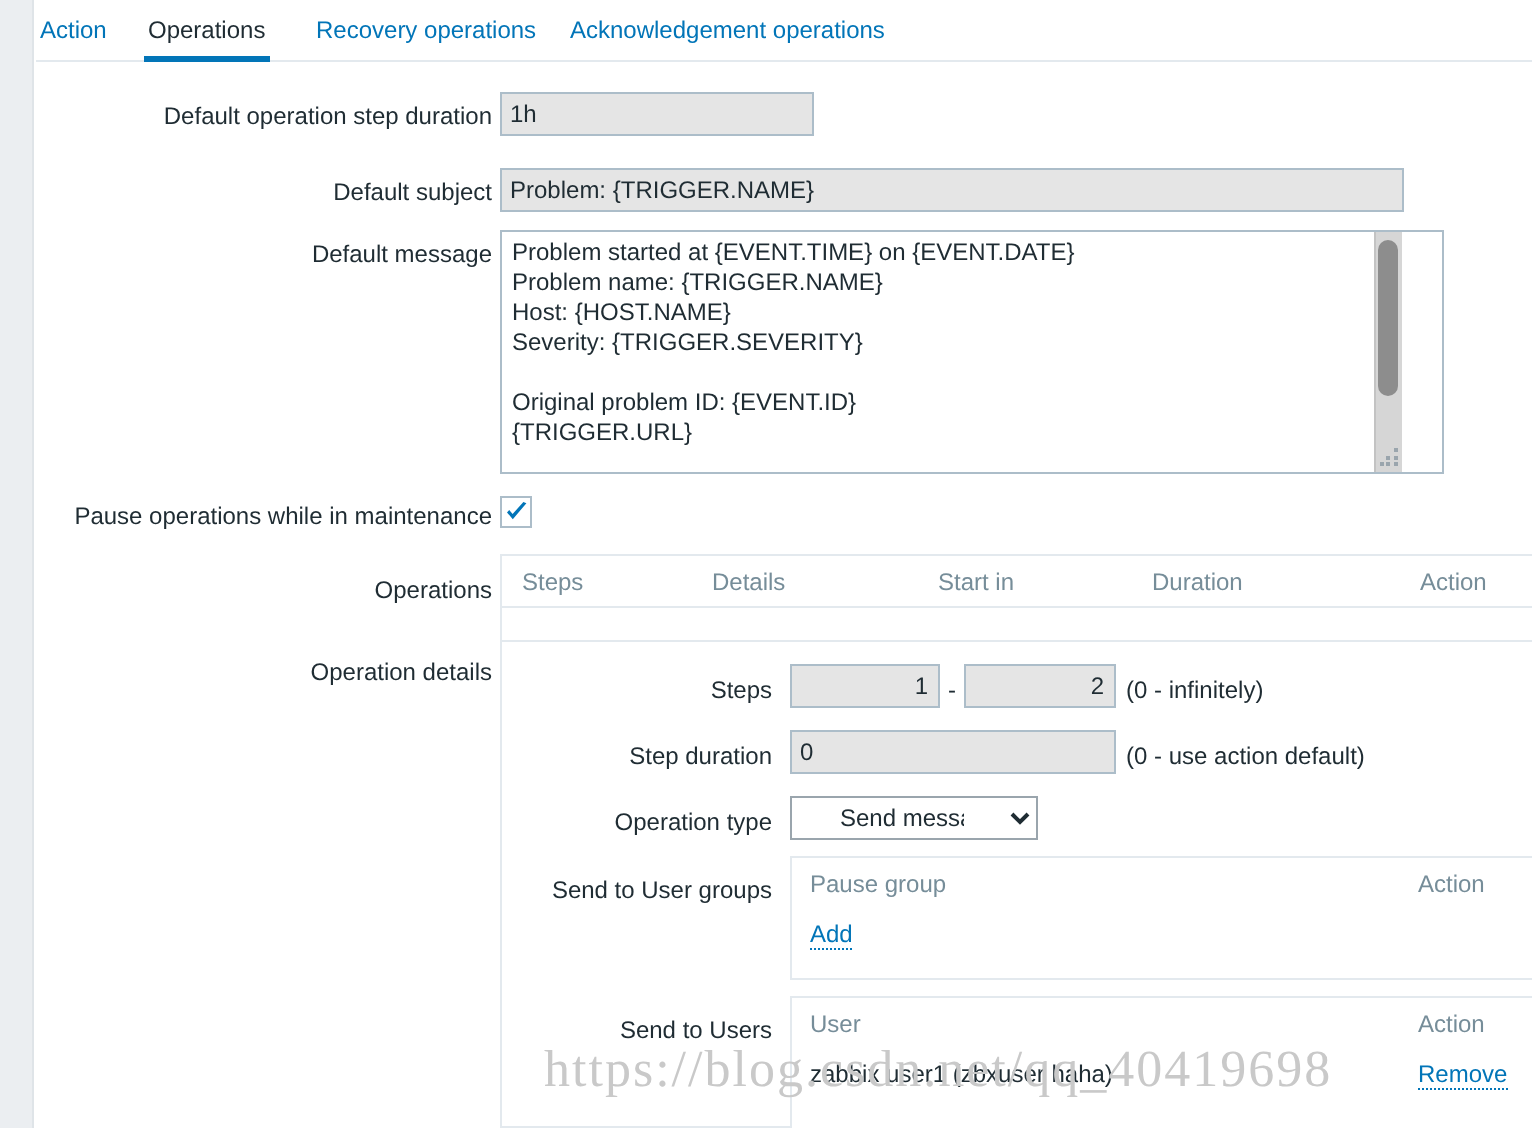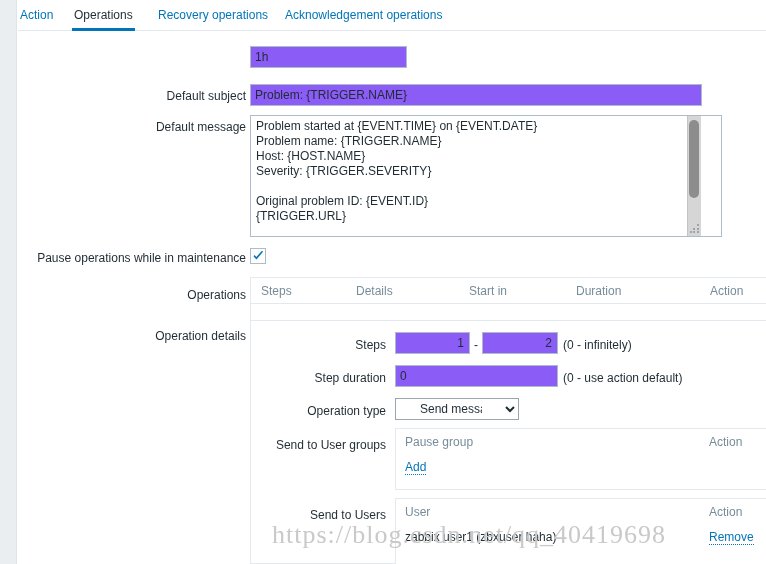--- a/index.html
+++ b/index.html
@@ -64,21 +64,21 @@
     position: absolute;
     text-align: right;
     font-size: 12px;
     color: #1f2c33;
     white-space: nowrap;
   }
 
   input.txt {
     position: absolute;
     border: 1px solid #acbdc9;
-    background: #8b5cf6;
+    background: #e5e5e5;
     font-family: "Liberation Sans", sans-serif;
     font-size: 12px;
     color: #1f2c33;
     padding: 0 4px;
     height: 22px;
     line-height: 22px;
     outline: none;
   }
   input.num { text-align: right; padding-right: 5px; }
 
@@ -223,20 +223,21 @@
 
   <div id="tabbar">
     <div class="tab" style="left:0px;">Action</div>
     <div class="tab selected" style="left:54px;">Operations</div>
     <div class="tab" style="left:138px;">Recovery operations</div>
     <div class="tab" style="left:265px;">Acknowledgement operations</div>
   </div>
 
   <div id="form">
 
+    <div class="flabel" style="left:0px; top:19px; width:228px;">Default operation step duration</div>
     <input class="txt" type="text" style="left: 232px; top: 14px; width: 157px;" value="1h">
 
     <div class="flabel" style="left:0px; top:57px; width:228px;">Default subject</div>
     <input class="txt" type="text" style="left: 232px; top: 52px; width: 452px;" value="Problem: {TRIGGER.NAME}">
 
     <div class="flabel" style="left:0px; top:88px; width:228px;">Default message</div>
     <textarea class="ta" style="left: 232px; top: 83px; width: 472px; height: 122px;">Problem started at {EVENT.TIME} on {EVENT.DATE}
 Problem name: {TRIGGER.NAME}
 Host: {HOST.NAME}
 Severity: {TRIGGER.SEVERITY}

